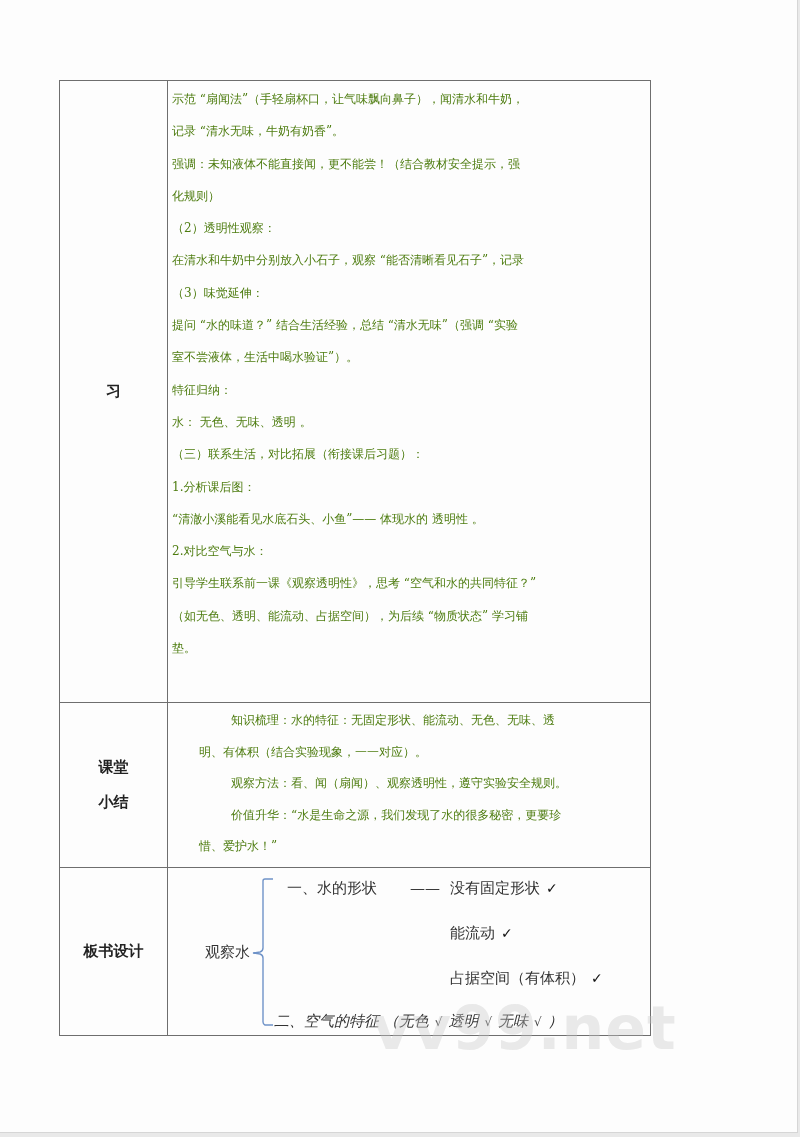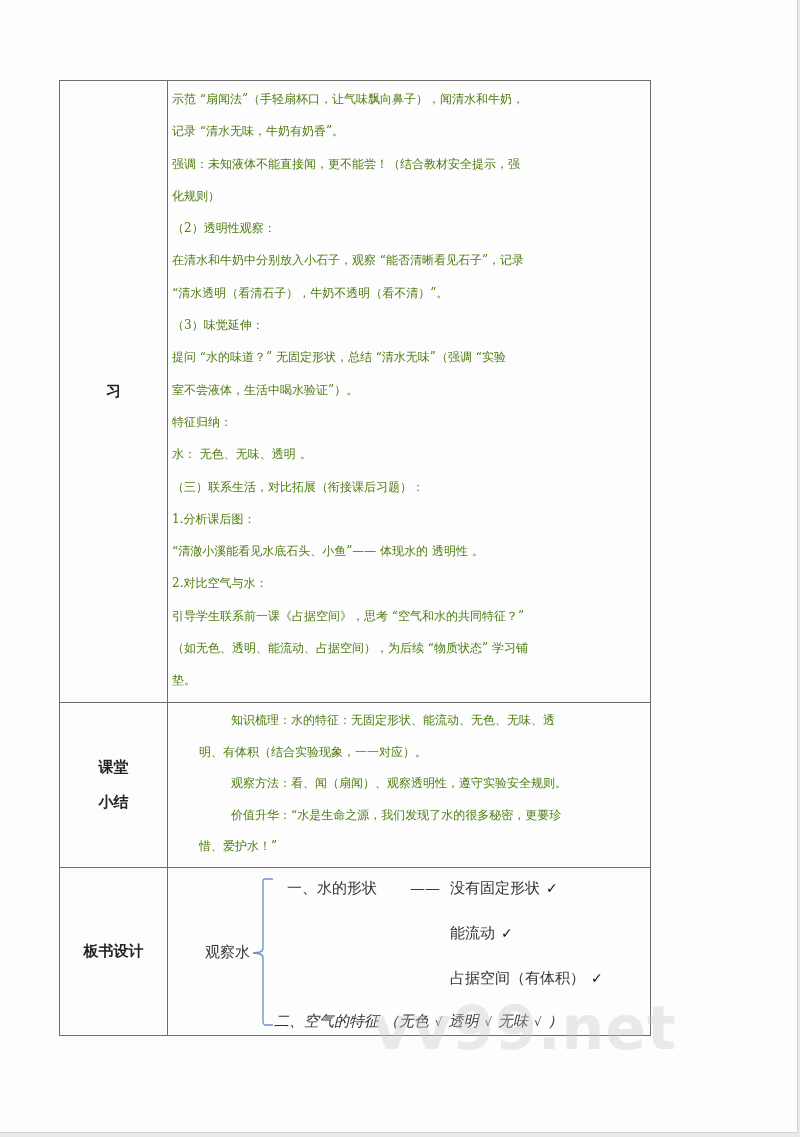--- a/index.html
+++ b/index.html
@@ -60,31 +60,30 @@
       <div class="label">
         <span>习</span>
       </div>
       <div class="content">
         <p>示范 “扇闻法”（手轻扇杯口，让气味飘向鼻子），闻清水和牛奶，</p>
         <p>记录 “清水无味，牛奶有奶香”。</p>
         <p>强调：未知液体不能直接闻，更不能尝！（结合教材安全提示，强</p>
         <p>化规则）</p>
         <p>（2）透明性观察：</p>
         <p>在清水和牛奶中分别放入小石子，观察 “能否清晰看见石子”，记录</p>
-        <p>“清水透明（看清石子），牛奶不透明（看不清）”。</p>
         <p>（3）味觉延伸：</p>
-        <p>提问 “水的味道？” 无固定形状，总结 “清水无味”（强调 “实验</p>
+        <p>提问 “水的味道？” 结合生活经验，总结 “清水无味”（强调 “实验</p>
         <p>室不尝液体，生活中喝水验证”）。</p>
         <p>特征归纳：</p>
         <p>水： 无色、无味、透明 。</p>
         <p>（三）联系生活，对比拓展（衔接课后习题）：</p>
         <p>1.分析课后图：</p>
         <p>“清澈小溪能看见水底石头、小鱼”—— 体现水的 透明性 。</p>
         <p>2.对比空气与水：</p>
-        <p>引导学生联系前一课《占据空间》，思考 “空气和水的共同特征？”</p>
+        <p>引导学生联系前一课《观察透明性》，思考 “空气和水的共同特征？”</p>
         <p>（如无色、透明、能流动、占据空间），为后续 “物质状态” 学习铺</p>
         <p>垫。</p>
       </div>
     </div>
 
     <div class="row r2">
       <div class="label">
         <span>课堂</span>
         <span>小结</span>
       </div>

